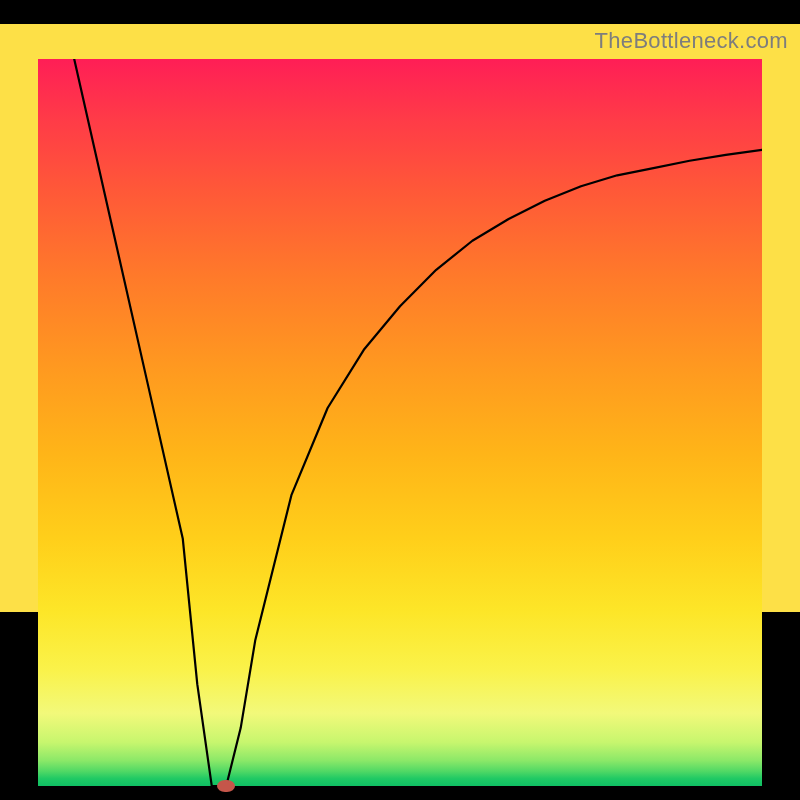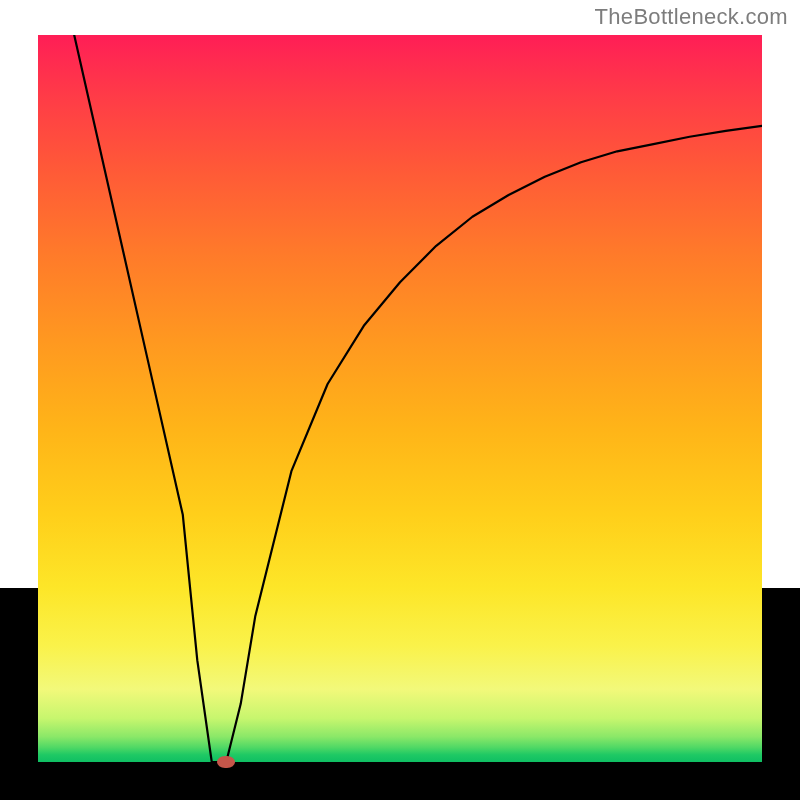--- a/index.html
+++ b/index.html
@@ -8,21 +8,22 @@
     width: 800px;
     height: 800px;
     background: #000;
     overflow: hidden;
     font-family: Arial, Helvetica, sans-serif;
   }
   .frame {
     position: relative;
     width: 800px;
     height: 588px;
-    background: #ffffff;
+    background: #fde047;
+    margin-top: 24px;
   }
   .plot-area {
     position: absolute;
     left: 38px;
     top: 35px;
     width: 724px;
     height: 727px;
     
     background: linear-gradient(
       to bottom,

